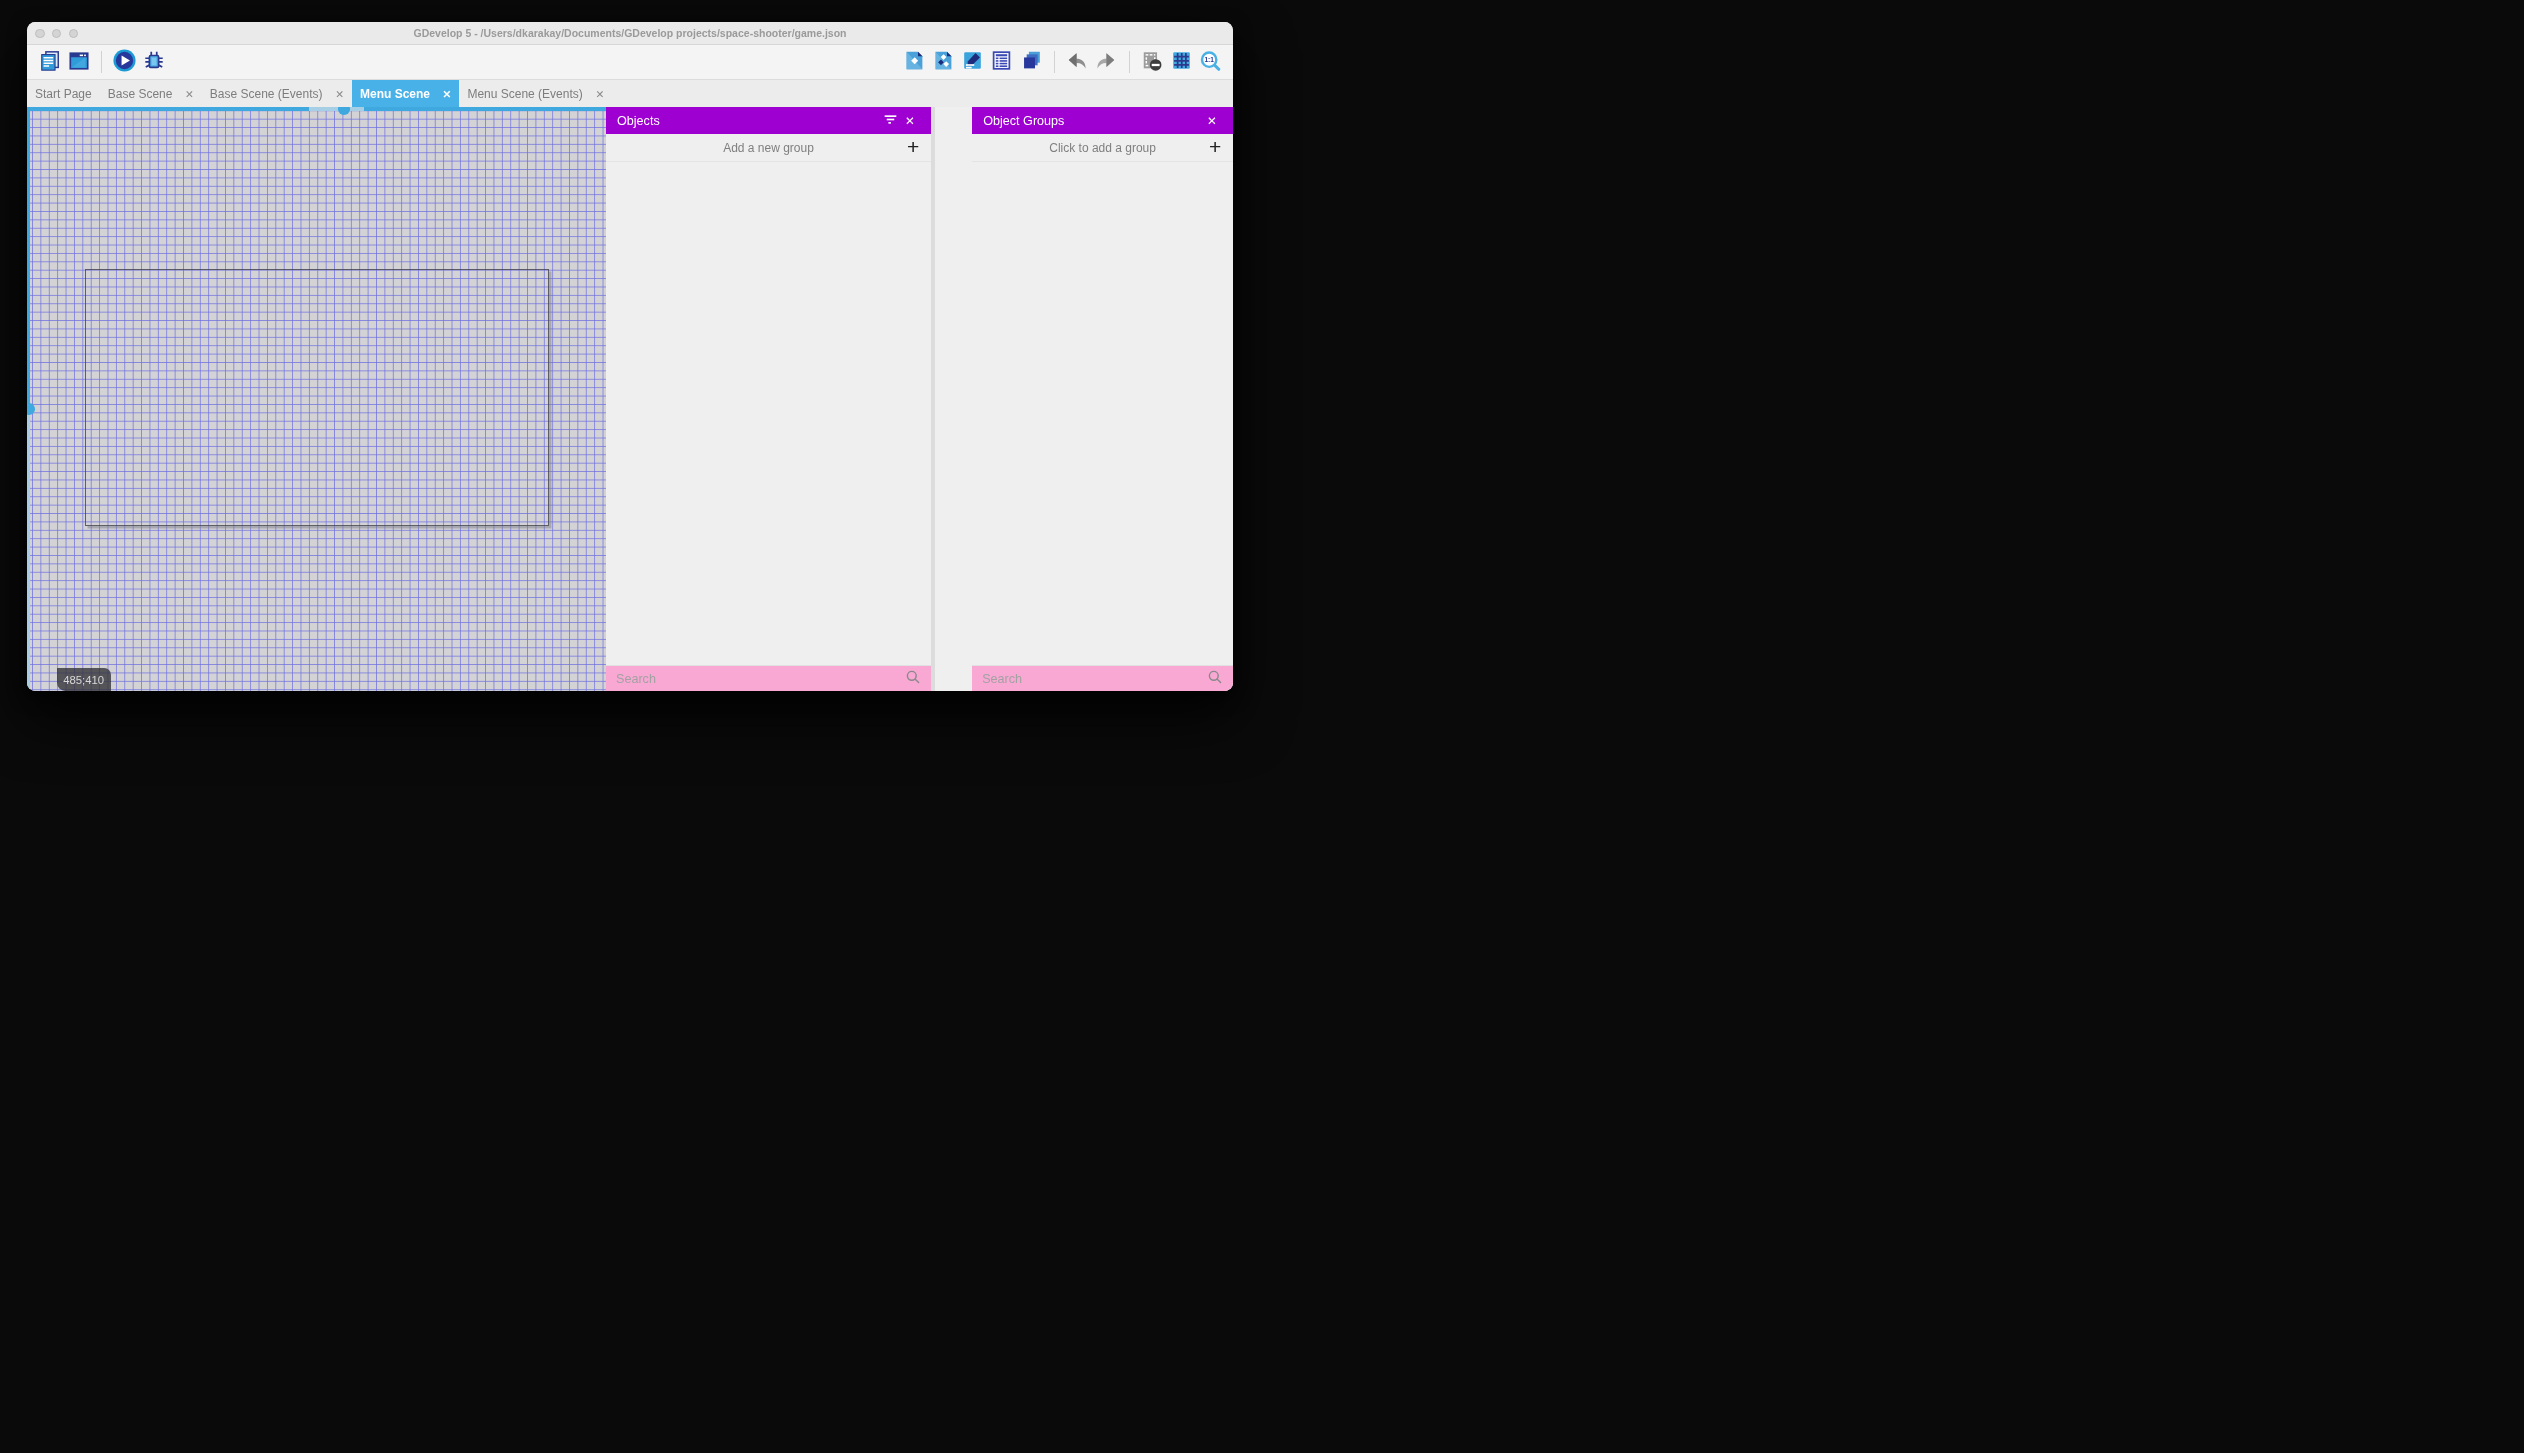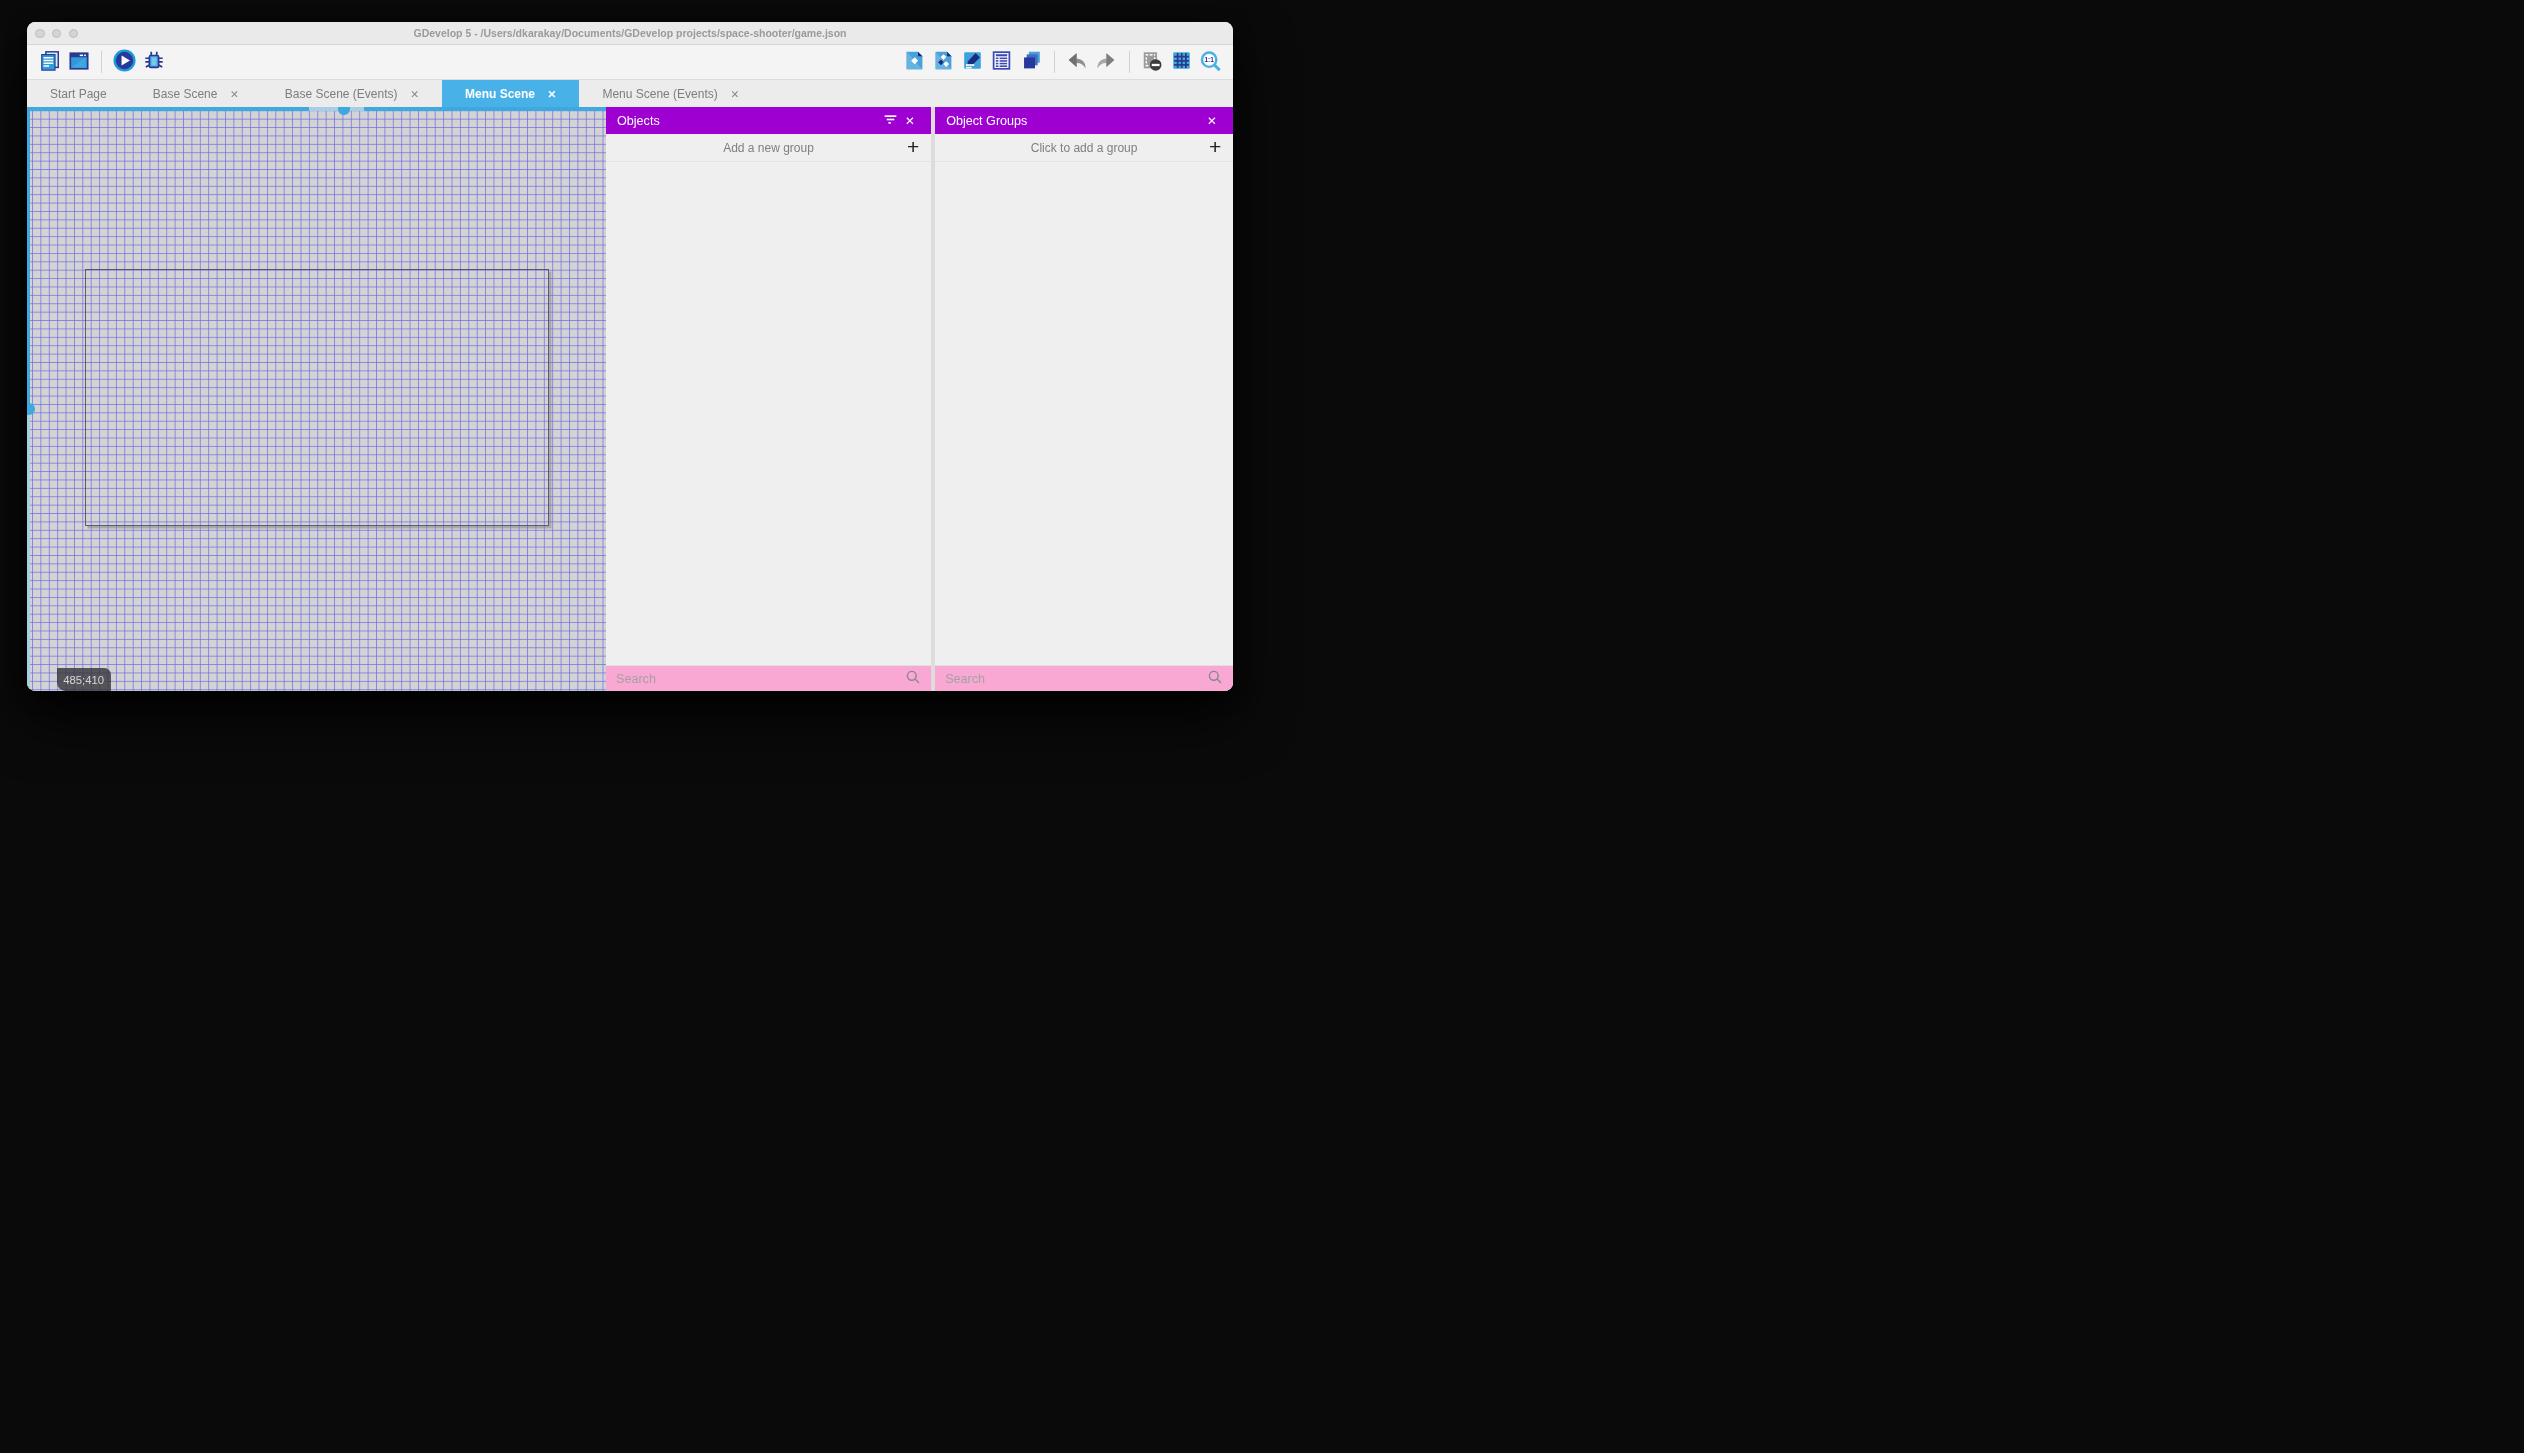--- a/index.html
+++ b/index.html
@@ -26,21 +26,21 @@
   .toolbar { height: 35px; flex: 0 0 35px; background: #f4f4f4; border-bottom: 0.8px solid #dcdcdc;
     display: flex; align-items: center; padding: 0 10px; }
   .tb-group { display: flex; align-items: center; gap: 4.2px; }
   .tb-btn { width: 25px; height: 27px; display: flex; align-items: center; justify-content: center;
     background: transparent; border: none; cursor: pointer; }
   .tb-sep { width: 0.8px; height: 22px; background: #d2d2d2; margin: 0 5.9px; }
   .tb-spacer { flex: 1; }
 
   
   .tabbar { height: 27px; flex: 0 0 27px; background: #ececec; display: flex; align-items: stretch; }
-  .tab { display: flex; align-items: center; padding: 0 23px; font-size: 12px; color: #7d7d7d;
+  .tab { display: flex; align-items: center; padding: 0 8px; font-size: 12px; color: #7d7d7d;
     cursor: pointer; white-space: nowrap; }
   .tab .tab-close { margin-left: 12.6px; font-size: 10.5px; color: #8a8a8a; cursor: pointer; }
   .tab.active { background: #47b1e8; color: #ffffff; font-weight: bold; }
   .tab.active .tab-close { color: #ffffff; }
 
   
   .content { flex: 1; display: flex; align-items: stretch; min-height: 0; }
 
   
   .canvas { position: relative; width: 579px; flex: 0 0 579px; overflow: hidden;
@@ -62,21 +62,21 @@
     border-radius: 50%; background: #3fa8df; }
   .coords-badge { position: absolute; left: 1.7px; bottom: 0; width: 54px; height: 22.6px;
     background: rgba(52,52,58,0.8); border-radius: 0 6.7px 0 8.4px;
     display: flex; align-items: center; justify-content: center;
     color: #d8d8d8; font-size: 11.3px; margin-left: 28px; }
 
   
   .panel { display: flex; flex-direction: column; background: #efefef; min-width: 0; }
   .panel.objects { width: 325px; flex: 0 0 325px; }
   .panel-divider { width: 4.2px; flex: 0 0 4.2px; background: #dcdcdc; }
-  .panel.groups { flex: 1; }
+  .panel.groups { flex: 1; padding-left: 37px; }
   .panel-header { height: 27px; flex: 0 0 27px; background: #9e00d2; color: #fff;
     display: flex; align-items: center; padding: 0 11px; }
   .panel-title { font-size: 12.6px; font-weight: 500; flex: 1; }
   .ph-btn { background: none; border: none; color: #fff; cursor: pointer;
     display: flex; align-items: center; justify-content: center; width: 20px; height: 20px; }
   .ph-close { font-size: 11.7px; }
   .add-row { height: 28px; flex: 0 0 28px; display: flex; align-items: center;
     border-bottom: 0.8px solid #e4e4e4; cursor: pointer; position: relative; }
   .add-label { flex: 1; text-align: center; font-size: 12px; color: #7f7f7f; }
   .add-plus { position: absolute; right: 11.7px; top: 0.8px; font-size: 21px; font-weight: 300; color: #222; }

